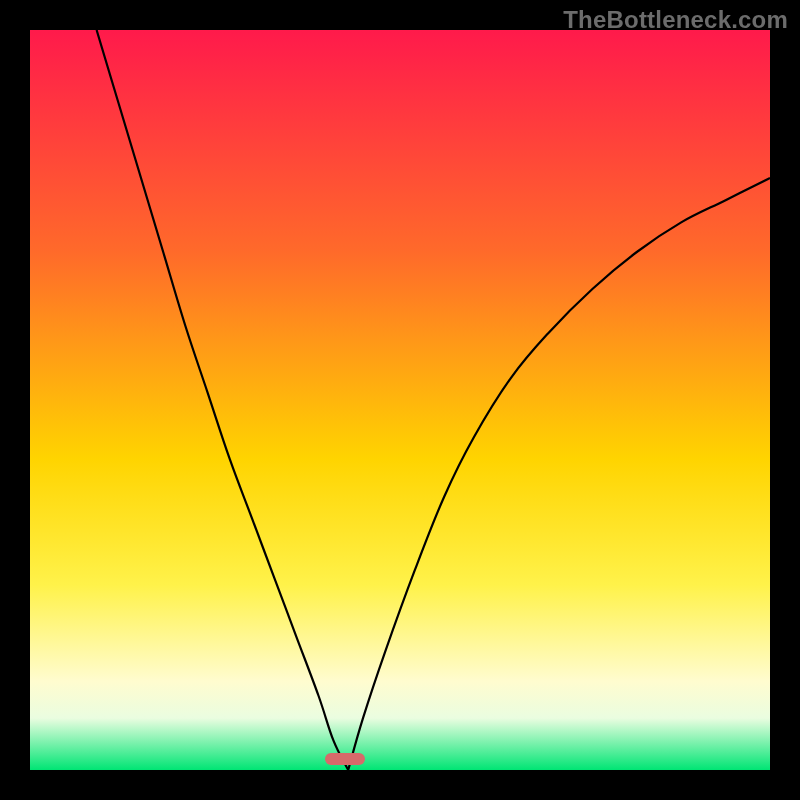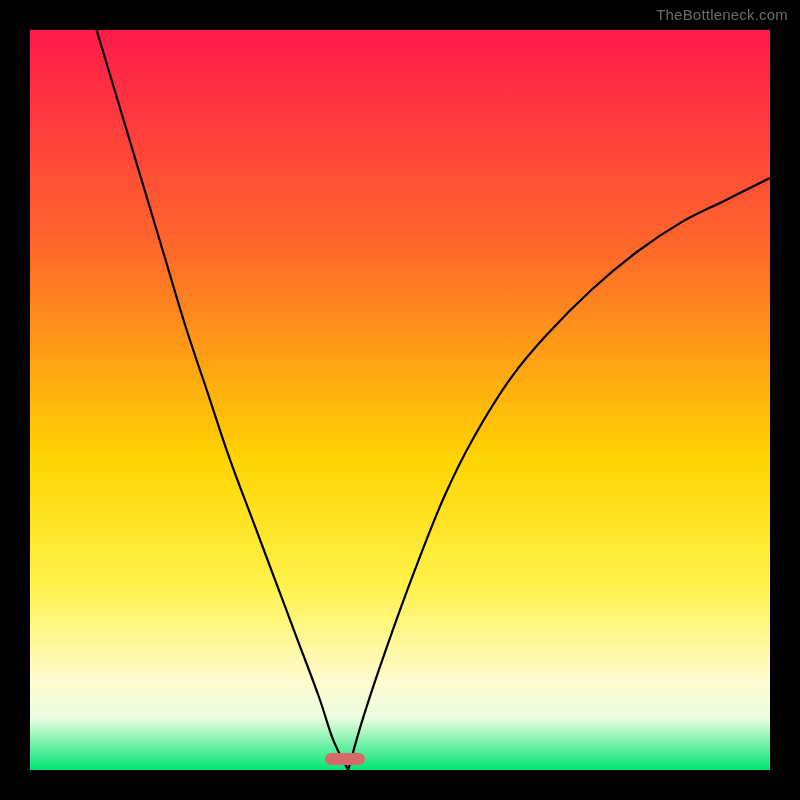--- a/index.html
+++ b/index.html
@@ -53,22 +53,22 @@
   }
   .marker {
     position: absolute;
     border-radius: 6px;
   }
   .watermark {
     position: absolute;
     top: 6px;
     right: 12px;
     color: #6c6c6c;
-    font-size: 15px;
-    font-weight: 400;
+    font-size: 24px;
+    font-weight: 700;
     letter-spacing: 0.2px;
   }
 </style>
 </head>
 <body>
 
 <div class="frame">
   <div class="plot-area">
     <div class="gradient" id="grad" style="background: linear-gradient(rgb(255, 26, 75) 0%, rgb(255, 106, 42) 30%, rgb(255, 212, 0) 58%, rgb(255, 242, 74) 75%, rgb(255, 252, 207) 88%, rgb(234, 253, 224) 93%, rgb(0, 229, 116) 100%);"></div>
     <svg class="curve" viewBox="0 0 740 740" preserveAspectRatio="none">

